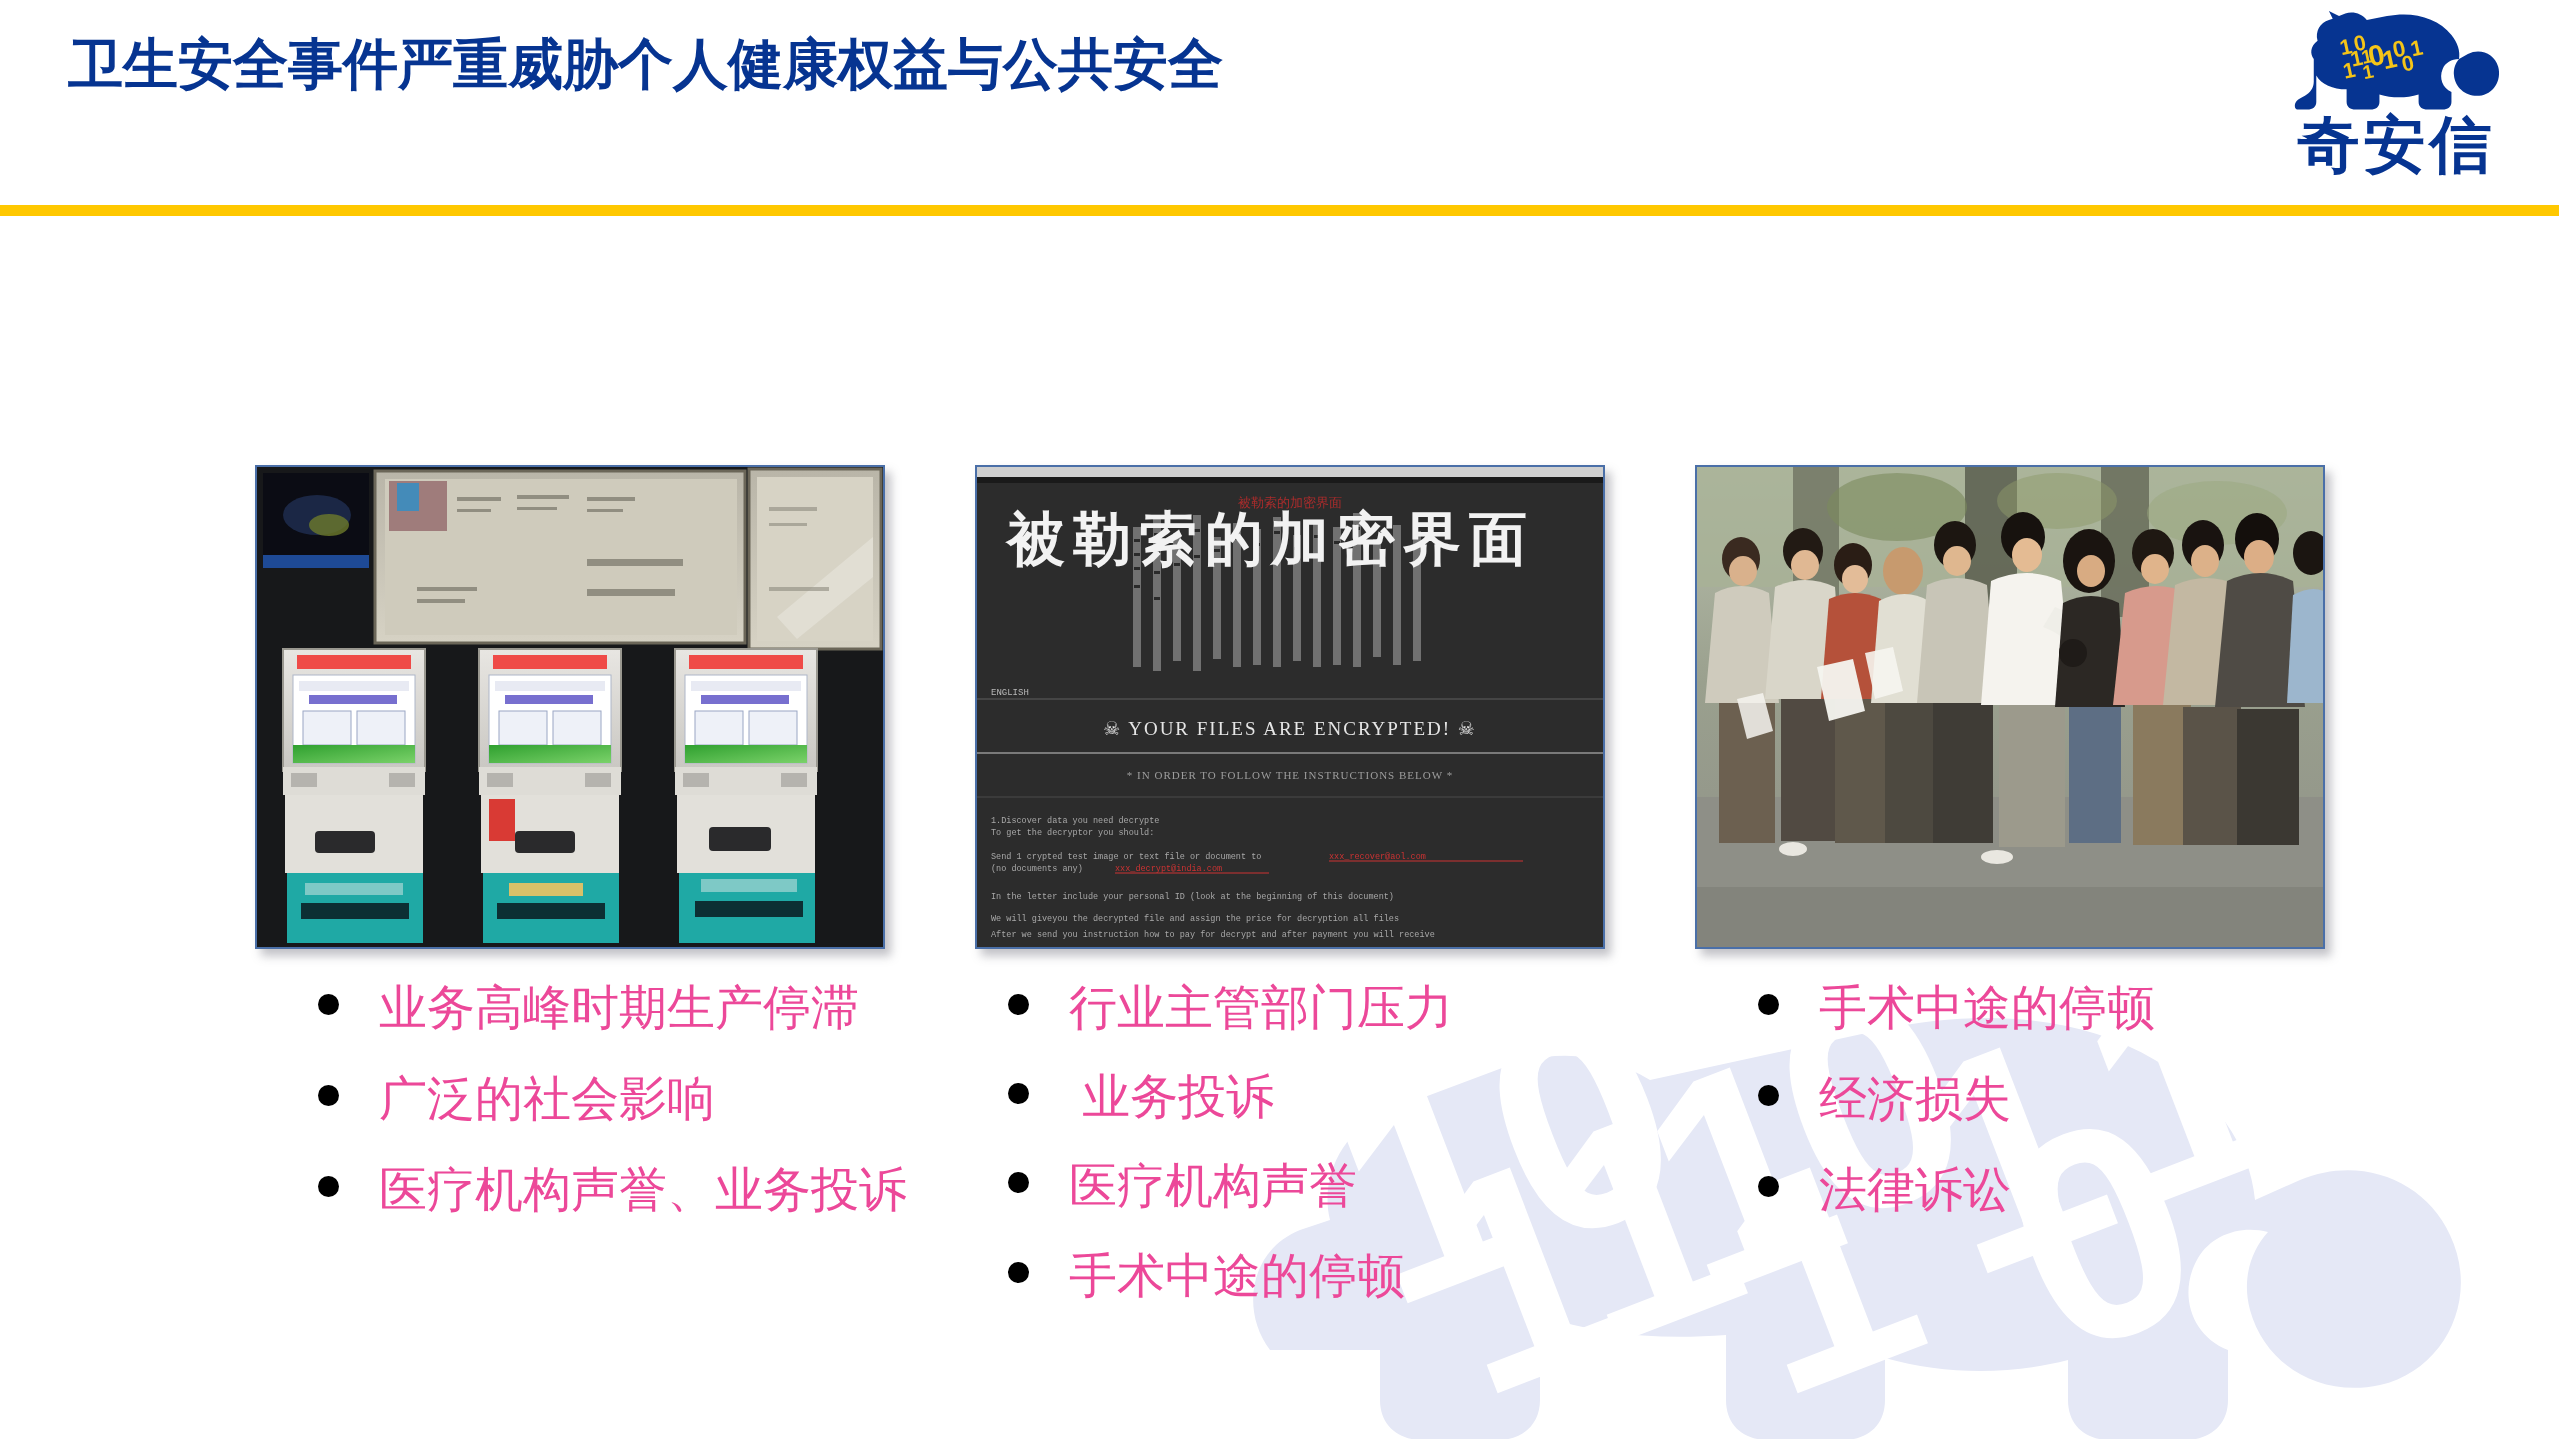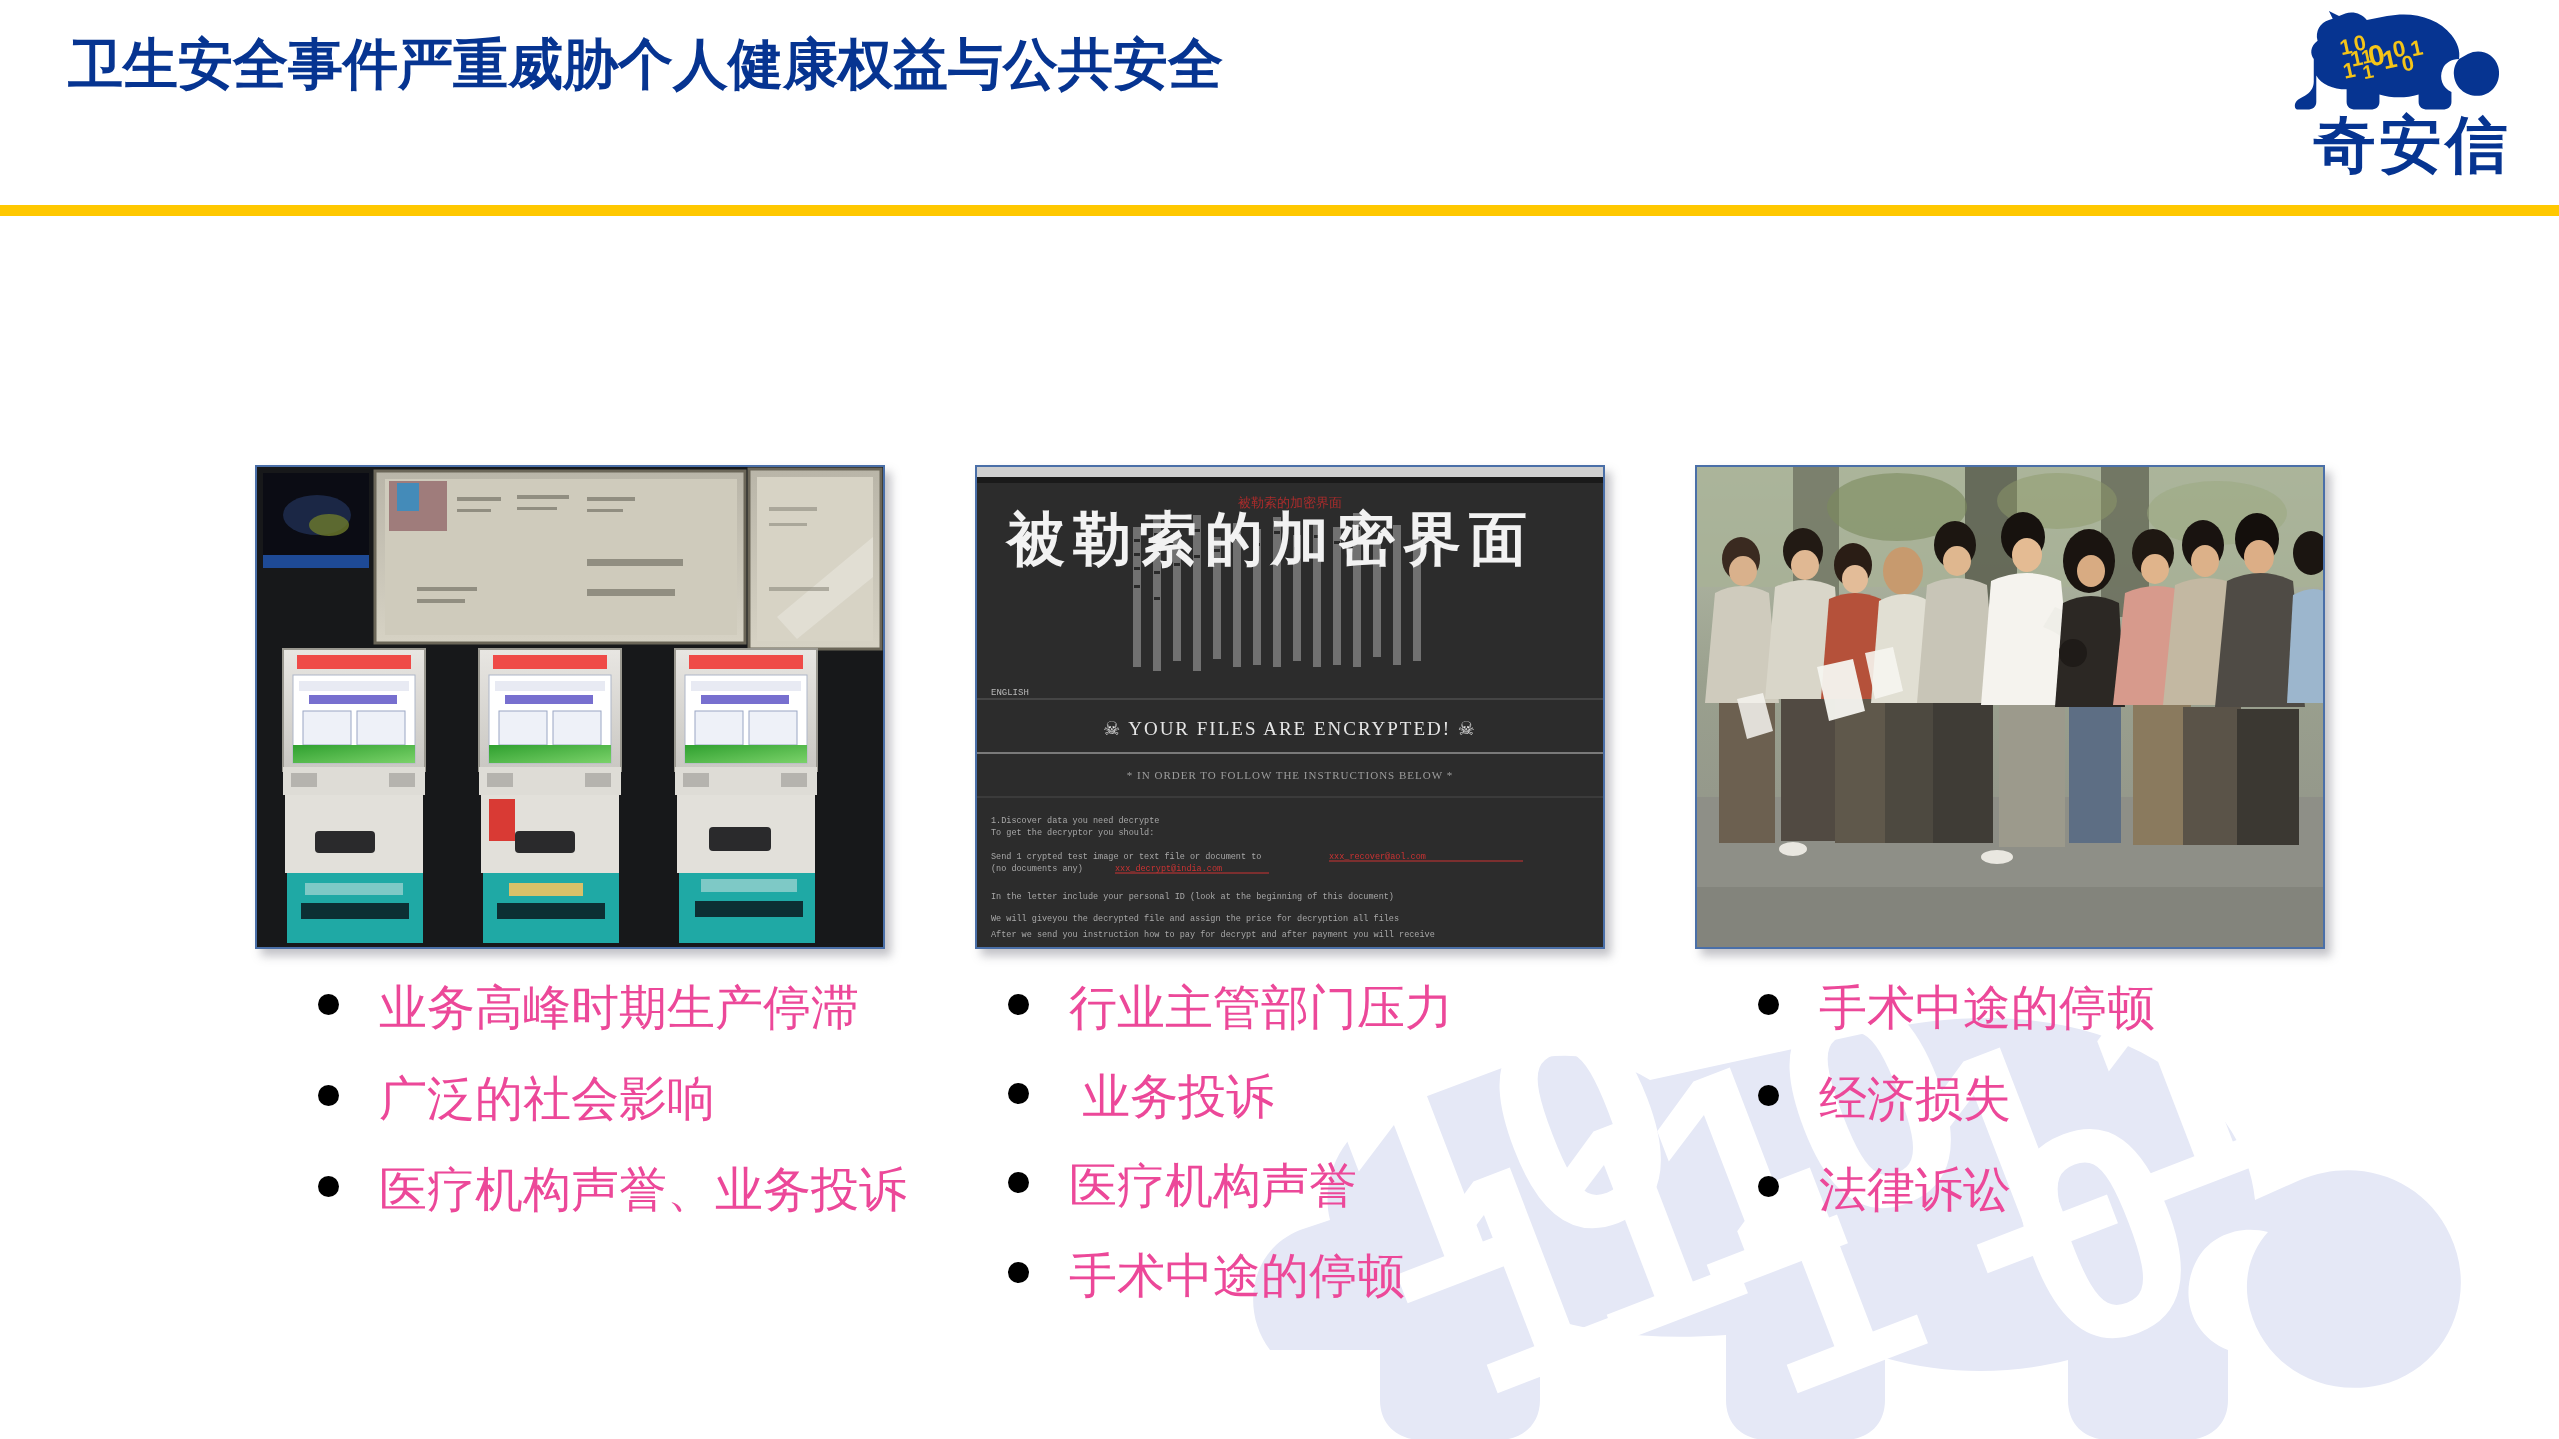--- a/index.html
+++ b/index.html
@@ -32,21 +32,21 @@
   .yellow-rule{
     position:absolute;left:0;top:205px;width:2559px;height:11px;
     background:#FFC800;
   }
 
   
   .logo{position:absolute;right:55px;top:6px;width:215px;height:195px;}
   .logo-mark{position:absolute;left:0;top:0;width:215px;height:120px;}
   .logo-mark svg{display:block;width:100%;height:100%;}
   .logo-text{
-    position:absolute;left:16px;top:108px;width:215px;
+    position:absolute;left:0;top:108px;width:215px;
     text-align:center;
     font-size:62px;font-weight:bold;color:#063491;
     letter-spacing:4px;line-height:1;
     font-family:"Liberation Sans","DejaVu Sans",sans-serif;
   }
 
   
   .columns{position:absolute;left:0;top:455px;width:2559px;height:900px;}
   .col{position:absolute;top:0;width:700px;}
   .col-1{left:230px;}

